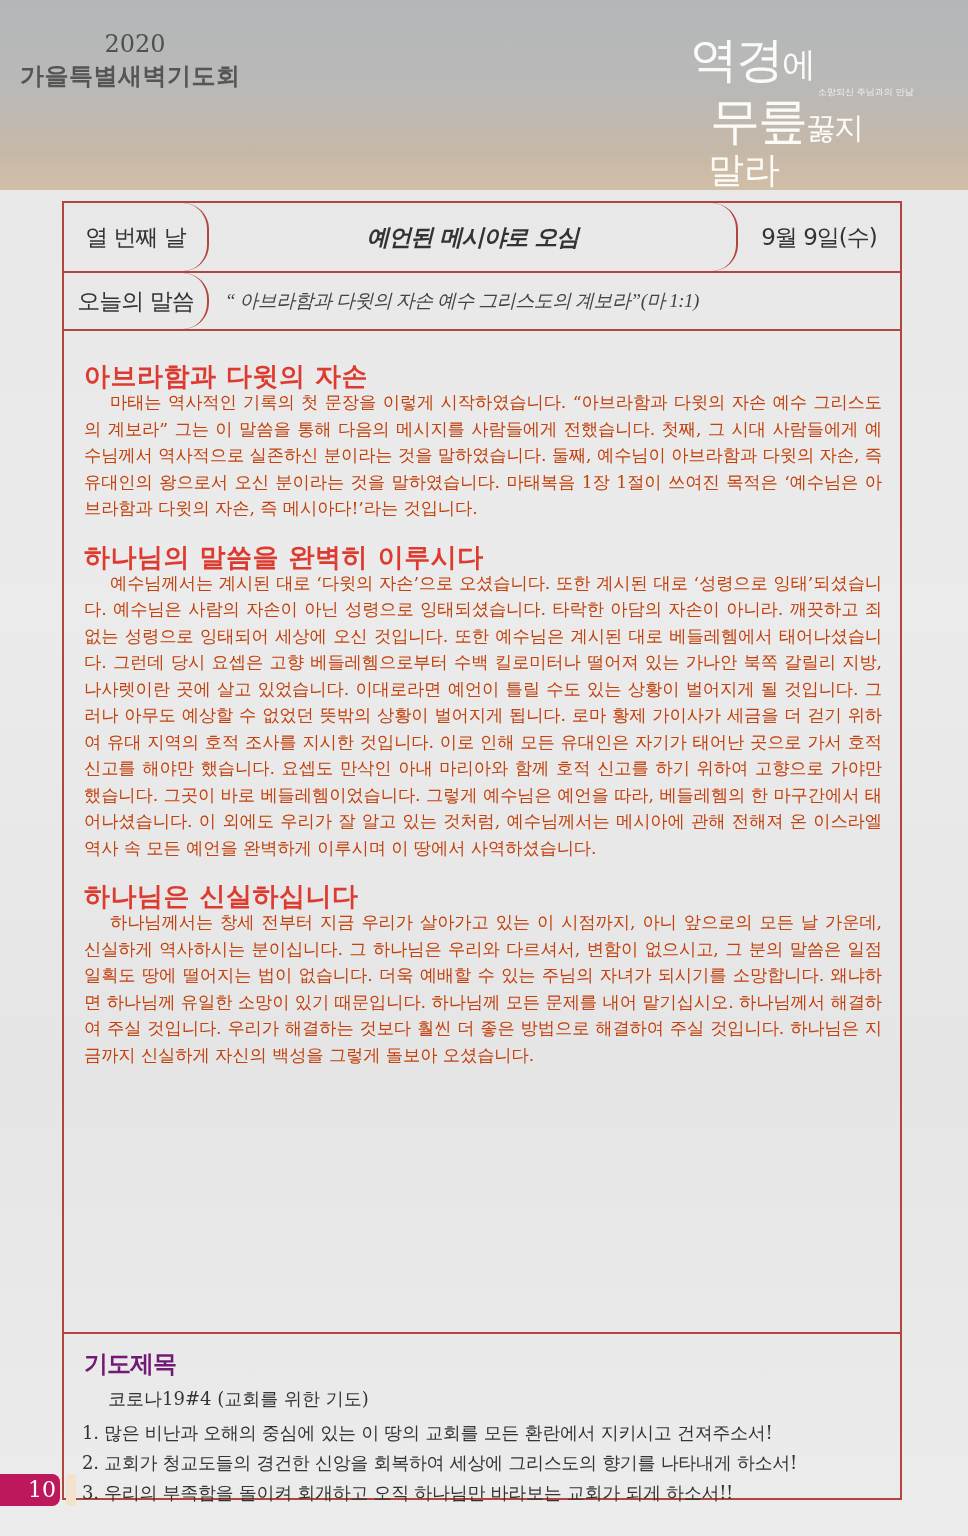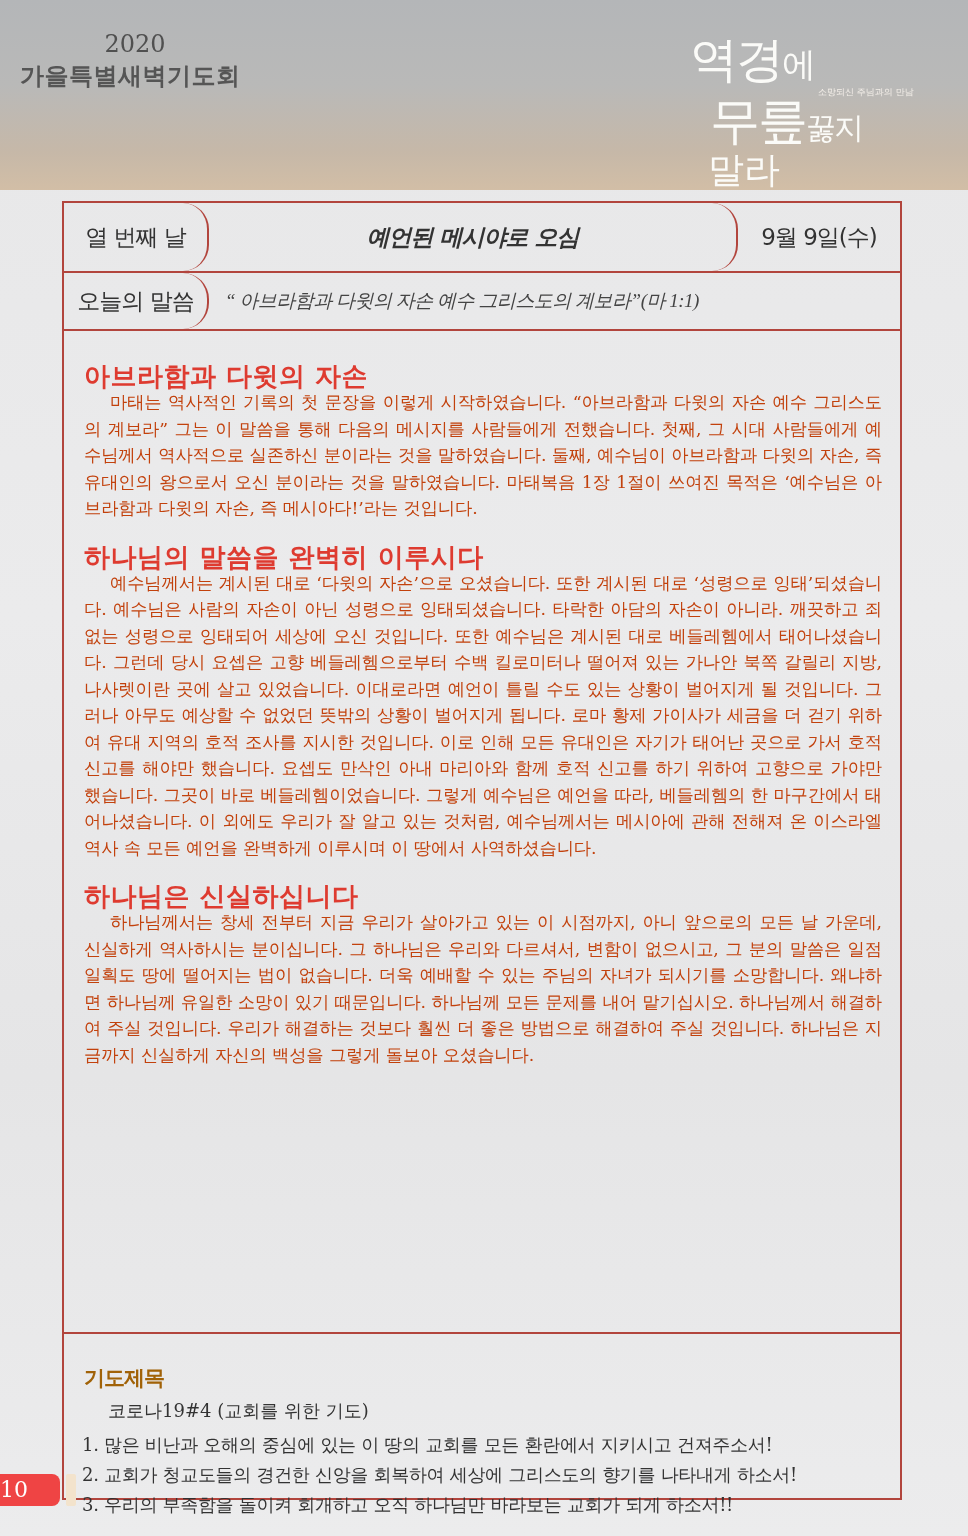--- a/index.html
+++ b/index.html
@@ -41,29 +41,29 @@
   .c-title { width: 529px; border-right: 2px solid #b2453d; justify-content: center; font-size: 23px; font-style: italic; font-weight: bold; color: #333; letter-spacing: -1px; }
   .c-date { flex: 1; justify-content: center; font-size: 23px; color: #333; letter-spacing: -1px; }
   .c-verse { flex: 1; padding-left: 16px; font-family: Liberation Serif, serif; font-style: italic; font-size: 19px; color: #444; letter-spacing: -0.5px; }
 
   .body { position: absolute; left: 20px; top: 160px; width: 798px; }
   .section { margin-bottom: 22px; }
   .sec-h { font-family: "DejaVu Serif", serif; font-size: 26px; color: #de3b30; font-weight: bold; line-height: 26px; letter-spacing: 0.5px; }
   .sec-p { font-family: "DejaVu Serif", serif; font-size: 17.3px; line-height: 26.5px; color: #c2410c; text-align: justify; text-indent: 26px; margin: 0; letter-spacing: -0.1px; }
 
   .prayer { position: absolute; left: 0; top: 1129px; width: 836px; border-top: 2px solid #b2453d; box-sizing: border-box; padding: 14px 0 0 20px; }
-  .prayer h3 { margin: 16px 0 6px 0; font-family: "DejaVu Sans", sans-serif; font-size: 21px; font-weight: bold; color: #a16207; letter-spacing: -1px; }
+  .prayer h3 { margin: 0 0 6px 0; font-family: "DejaVu Sans", sans-serif; font-size: 24px; font-weight: bold; color: #701a75; letter-spacing: -1px; }
   .prayer .topic { font-family: "DejaVu Serif", serif; font-size: 18px; color: #333; margin: 0 0 6px 24px; line-height: 26px; }
   .prayer ol { list-style: none; margin: 0; padding: 0 0 0 0; }
   .prayer li { font-family: "DejaVu Serif", serif; font-size: 18px; line-height: 30px; color: #333; margin-left: -2px; letter-spacing: -0.3px; }
 
   .page-num {
     position: absolute; left: 0; top: 1474px; width: 60px; height: 32px;
-    background: #ef4444; border-radius: 0 8px 8px 0; color: #fff;
-    font-family: "DejaVu Serif", serif; font-size: 22px; padding-right: 4px; box-sizing: border-box; line-height: 32px;
+    background: #be185d; border-radius: 0 8px 8px 0; color: #fff;
+    font-family: "DejaVu Serif", serif; font-size: 22px; text-align: right; padding-right: 4px; box-sizing: border-box; line-height: 32px;
   }
   .page-tab { position: absolute; left: 66px; top: 1474px; width: 10px; height: 32px; background: #f3e3cc; border-radius: 2px; }
 </style>
 </head>
 <body>
 
 <div class="banner">
   <div class="year">2020</div>
   <div class="event">가을특별새벽기도회</div>
   <div class="logo">

